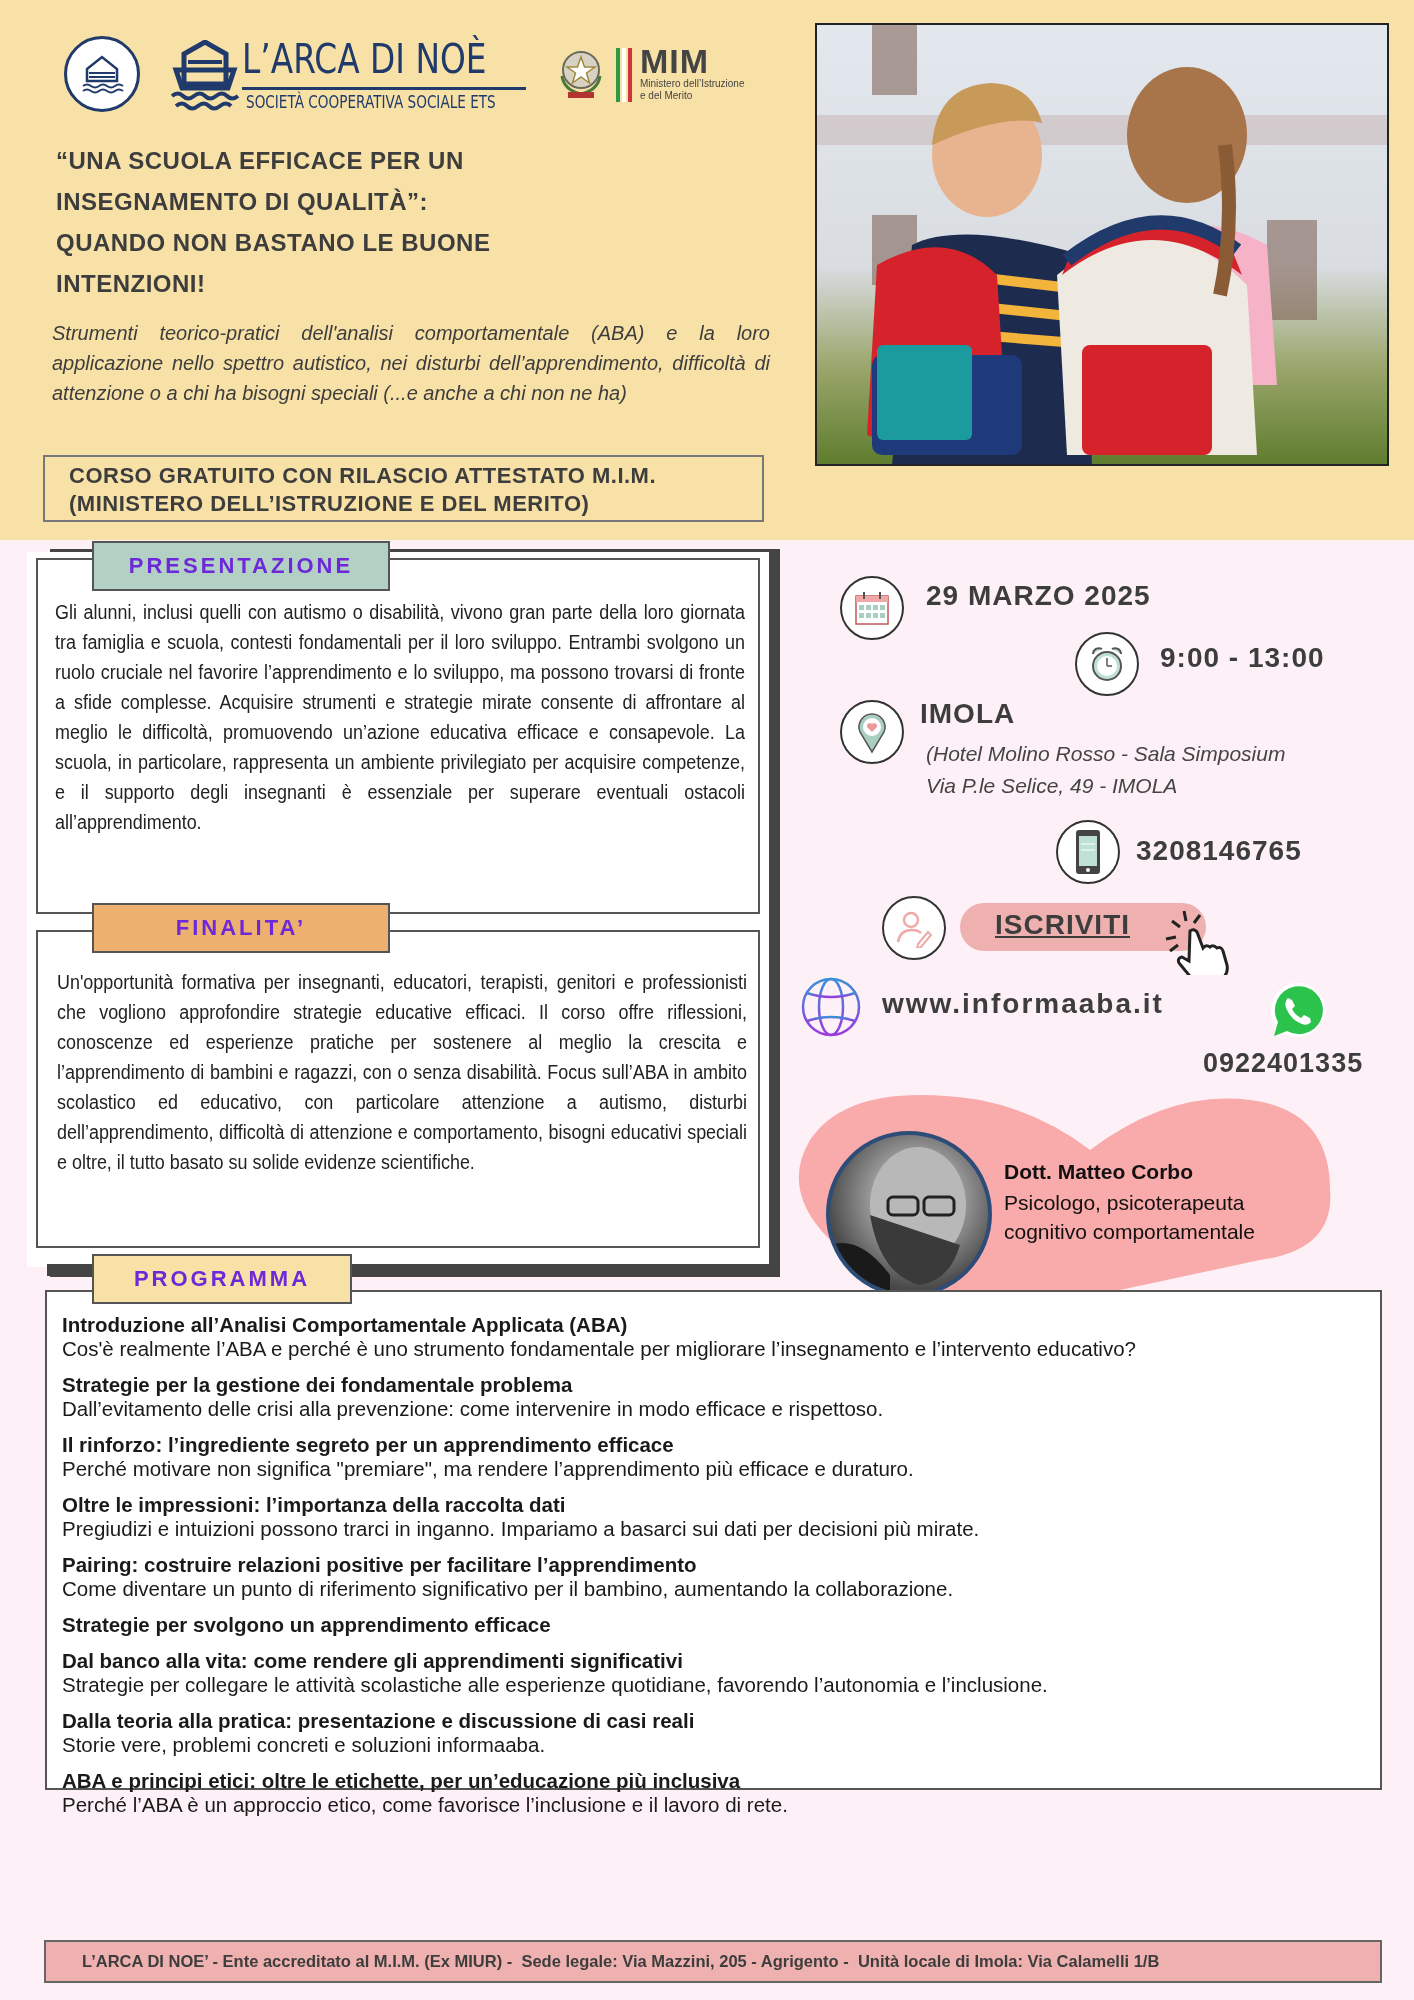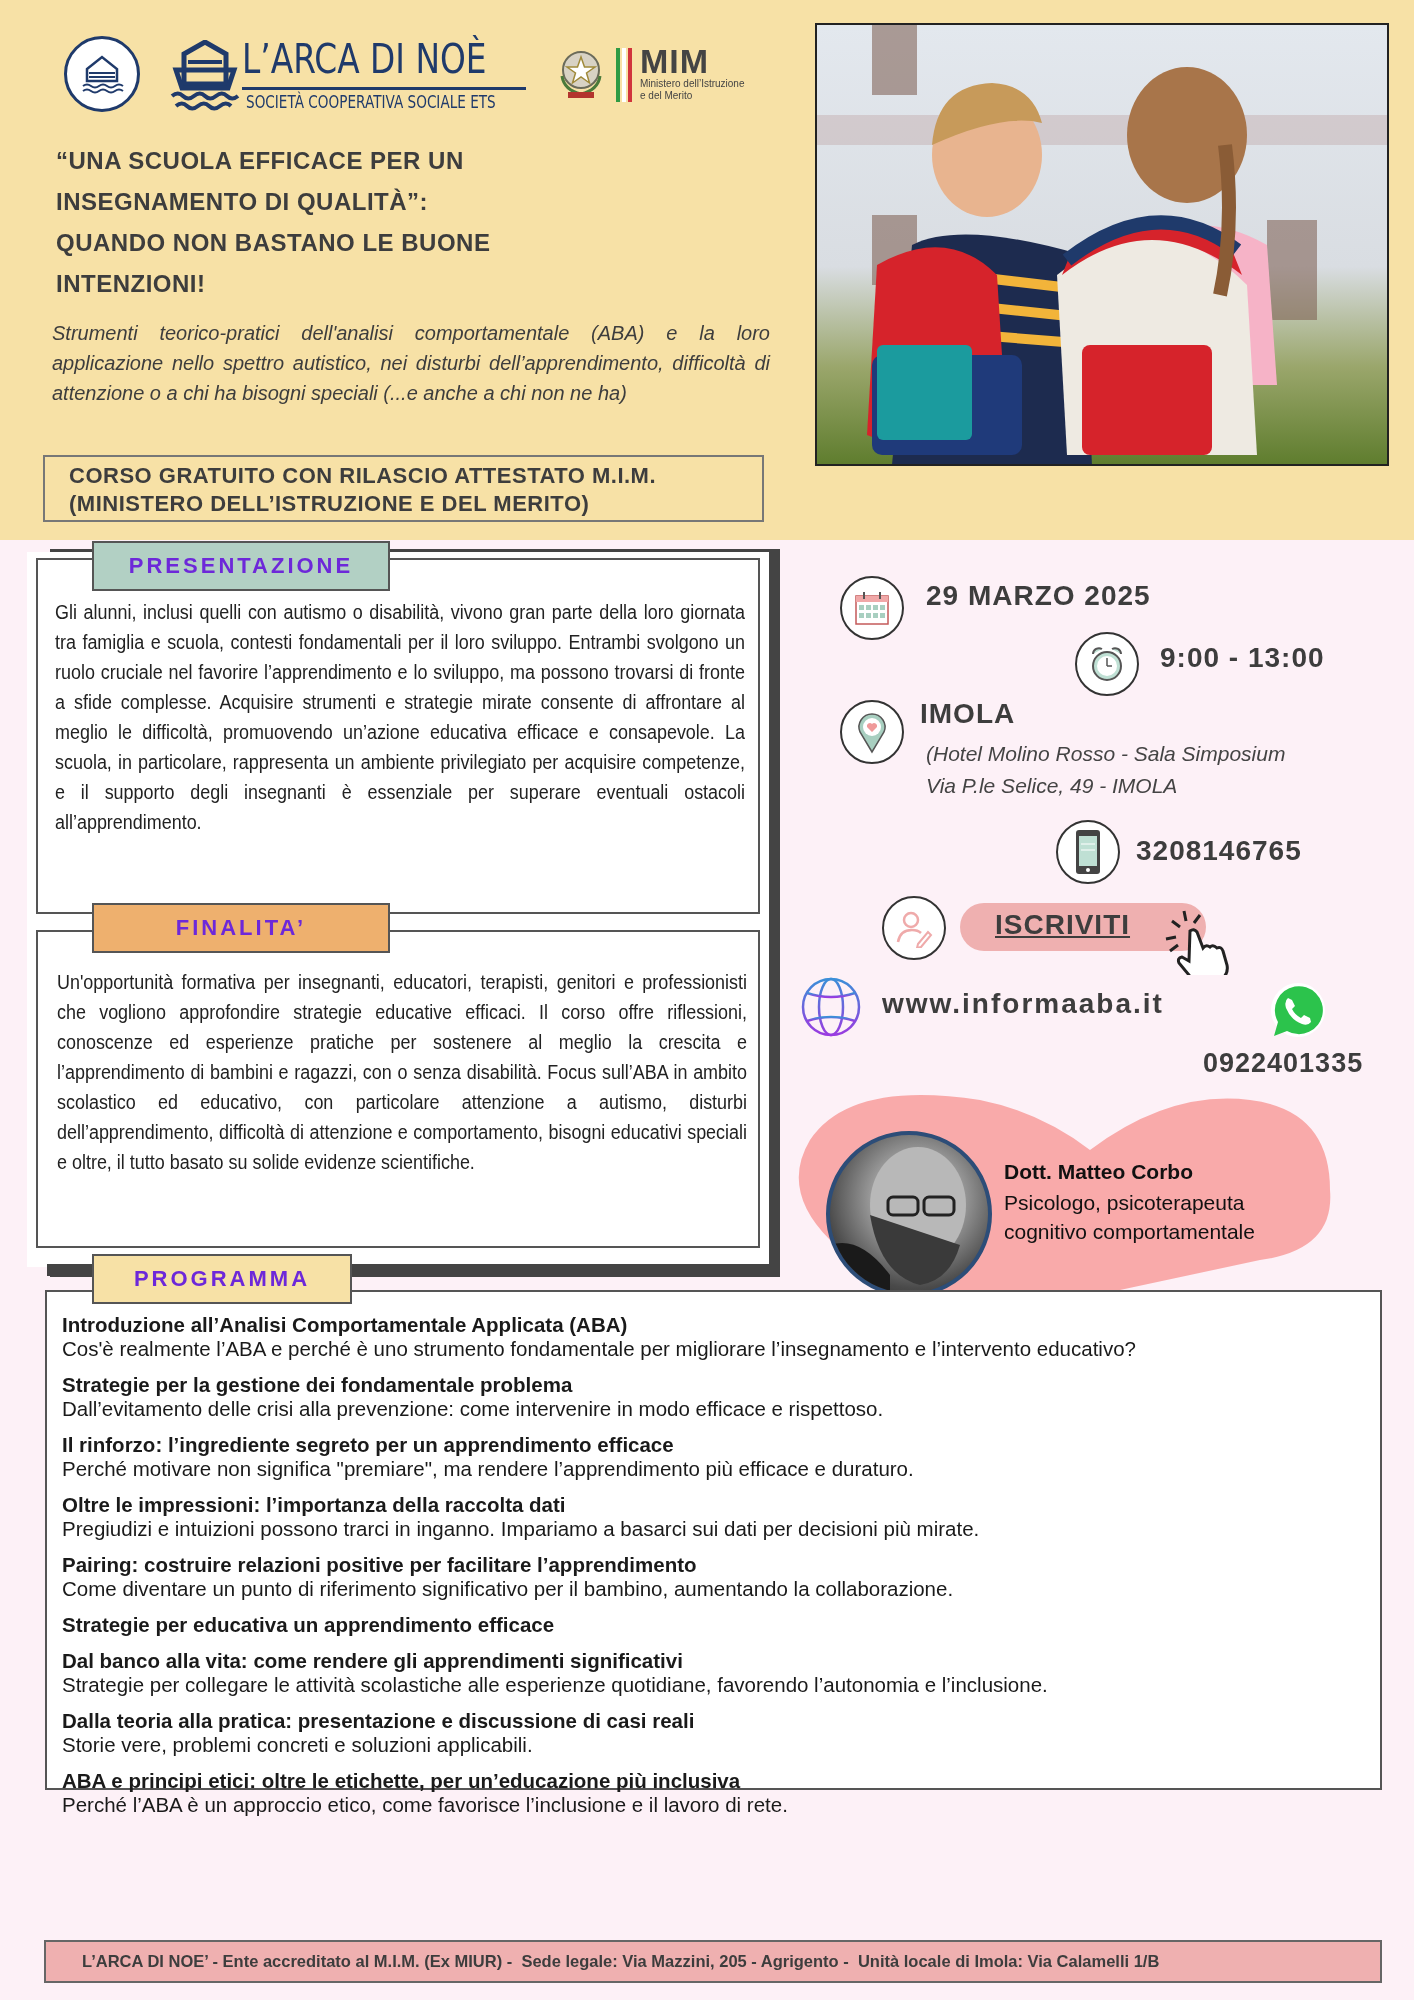--- a/index.html
+++ b/index.html
@@ -285,29 +285,29 @@
   </div>
   <div class="prog-item">
     <div class="prog-title">Oltre le impressioni: l’importanza della raccolta dati</div>
     <div class="prog-desc">Pregiudizi e intuizioni possono trarci in inganno. Impariamo a basarci sui dati per decisioni più mirate.</div>
   </div>
   <div class="prog-item">
     <div class="prog-title">Pairing: costruire relazioni positive per facilitare l’apprendimento</div>
     <div class="prog-desc">Come diventare un punto di riferimento significativo per il bambino, aumentando la collaborazione.</div>
   </div>
   <div class="prog-item">
-    <div class="prog-title">Strategie per educativa un apprendimento efficace</div>
+    <div class="prog-title">Strategie per svolgono un apprendimento efficace</div>
   </div>
   <div class="prog-item">
     <div class="prog-title">Dal banco alla vita: come rendere gli apprendimenti significativi</div>
     <div class="prog-desc">Strategie per collegare le attività scolastiche alle esperienze quotidiane, favorendo l’autonomia e l’inclusione.</div>
   </div>
   <div class="prog-item">
     <div class="prog-title">Dalla teoria alla pratica: presentazione e discussione di casi reali</div>
-    <div class="prog-desc">Storie vere, problemi concreti e soluzioni applicabili.</div>
+    <div class="prog-desc">Storie vere, problemi concreti e soluzioni informaaba.</div>
   </div>
   <div class="prog-item">
     <div class="prog-title">ABA e principi etici: oltre le etichette, per un’educazione più inclusiva</div>
     <div class="prog-desc">Perché l’ABA è un approccio etico, come favorisce l’inclusione e il lavoro di rete.</div>
   </div>
 </div>
 
 <div class="footer">L’ARCA DI NOE’ - Ente accreditato al M.I.M. (Ex MIUR) -  Sede legale: Via Mazzini, 205 - Agrigento -  Unità locale di Imola: Via Calamelli 1/B</div>
 
 </body></html>

